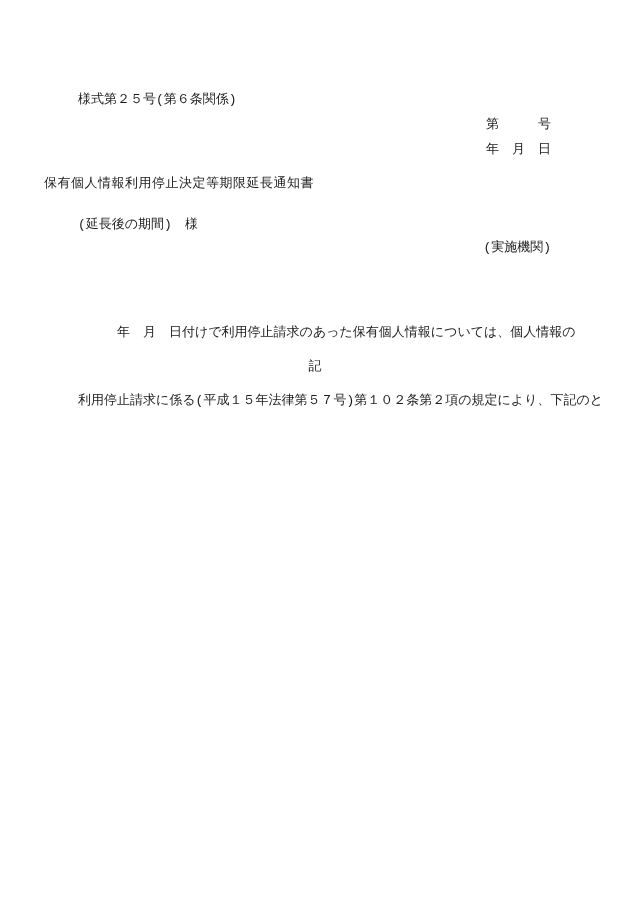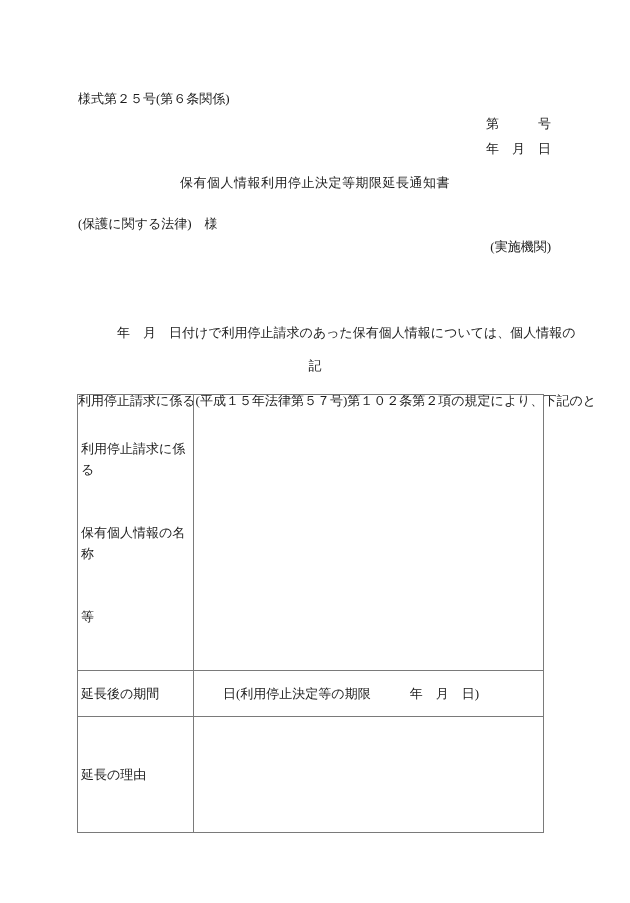--- a/index.html
+++ b/index.html
@@ -1,29 +1,29 @@
 <!DOCTYPE html>
 <html><head>
 <meta charset="utf-8">
 <style>
   html,body { margin:0; padding:0; background:#ffffff; }
   .page {
     position:relative;
     width:630px; height:903px;
     background:#ffffff;
-    font-family:Liberation Serif, serif;
+    font-family:Liberation Mono, monospace;
     font-size:13px;
     color:#1b1b1b;
     overflow:hidden;
   }
   .abs { position:absolute; white-space:pre; }
   .form-number   { left:78px;  top:90px; }
   .doc-number    { right:79px; top:115px; text-align:right; }
   .date-line     { right:79px; top:140px; text-align:right; }
-  .doc-title     { left:0; right:0; top:174px; text-align:center; letter-spacing:0.5px; }
+  .doc-title     { left:0; right:0; top:174px; letter-spacing:0.5px;padding-left:44px; }
   .addressee     { left:78px;  top:215px; }
   .issuer        { right:79px; top:238px; text-align:right;margin-left:21px; }
   .body-par      { left:78px;  top:277px; width:470px; line-height:22.5px;text-align:right; }
   .body-par div  { white-space:pre; }
   .section-marker{ left:0; right:0; top:357px; text-align:center; }
 
   table.form-table {
     position:absolute; left:77px; top:394px;
     width:466px; border-collapse:collapse; table-layout:fixed;
   }
@@ -50,49 +50,25 @@
 <div class="page">
 
   <div class="abs form-number">様式第２５号(第６条関係)</div>
 
   <div class="abs doc-number">第　　　号</div>
 
   <div class="abs date-line">年　月　日</div>
 
   <div class="abs doc-title">保有個人情報利用停止決定等期限延長通知書</div>
 
-  <div class="abs addressee">(保護に関する法律)　様</div>
+  <div class="abs addressee">(延長後の期間)　様</div>
 
   <div class="abs issuer">(実施機関)</div>
 
   <div class="abs body-par">
     <div>　　　年　月　日付けで利用停止請求のあった保有個人情報については、個人情報の</div>
     <div>利用停止請求に係る(平成１５年法律第５７号)第１０２条第２項の規定により、下記のと</div>
   </div>
 
   <div class="abs section-marker">記</div>
 
-  <table class="form-table">
-    <colgroup>
-        <col class="c-label">
-        <col class="c-value">
-      </colgroup>
-    <tbody>
-        <tr class="r1">
-      <td class="label-top">
-        <div>利用停止請求に係る</div>
-        <div>保有個人情報の名称</div>
-        <div>等</div>
-      </td>
-      <td class="value-cell"></td>
-    </tr>
-    <tr class="r2">
-      <td class="label-middle">延長後の期間</td>
-      <td class="value-cell">　　日(利用停止決定等の期限　　　年　月　日)</td>
-    </tr>
-    <tr class="r3">
-      <td class="label-middle">延長の理由</td>
-      <td class="value-cell"></td>
-    </tr>
-  </tbody>
-    </table>
 
 </div>
 
 </body></html>

